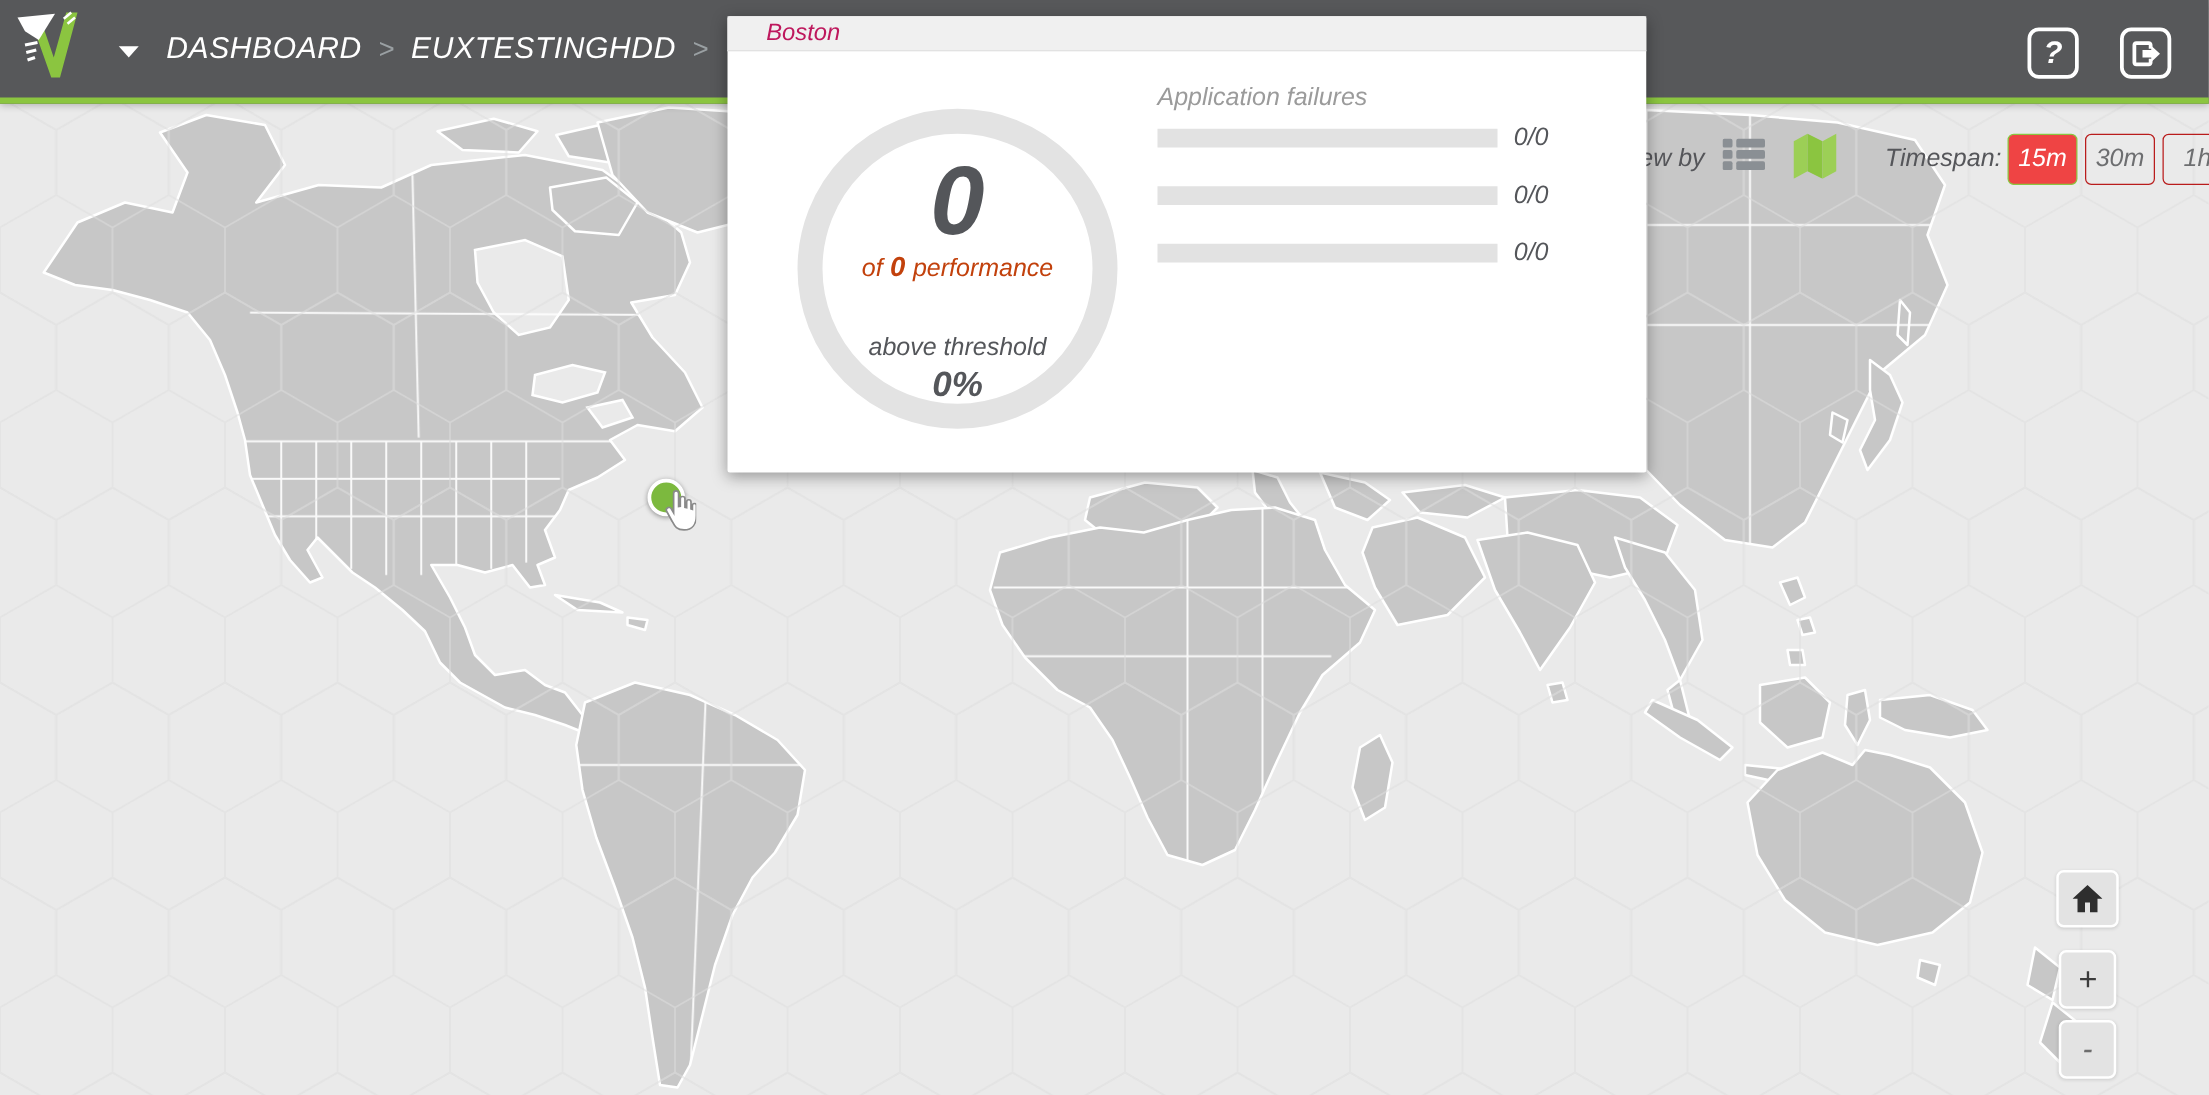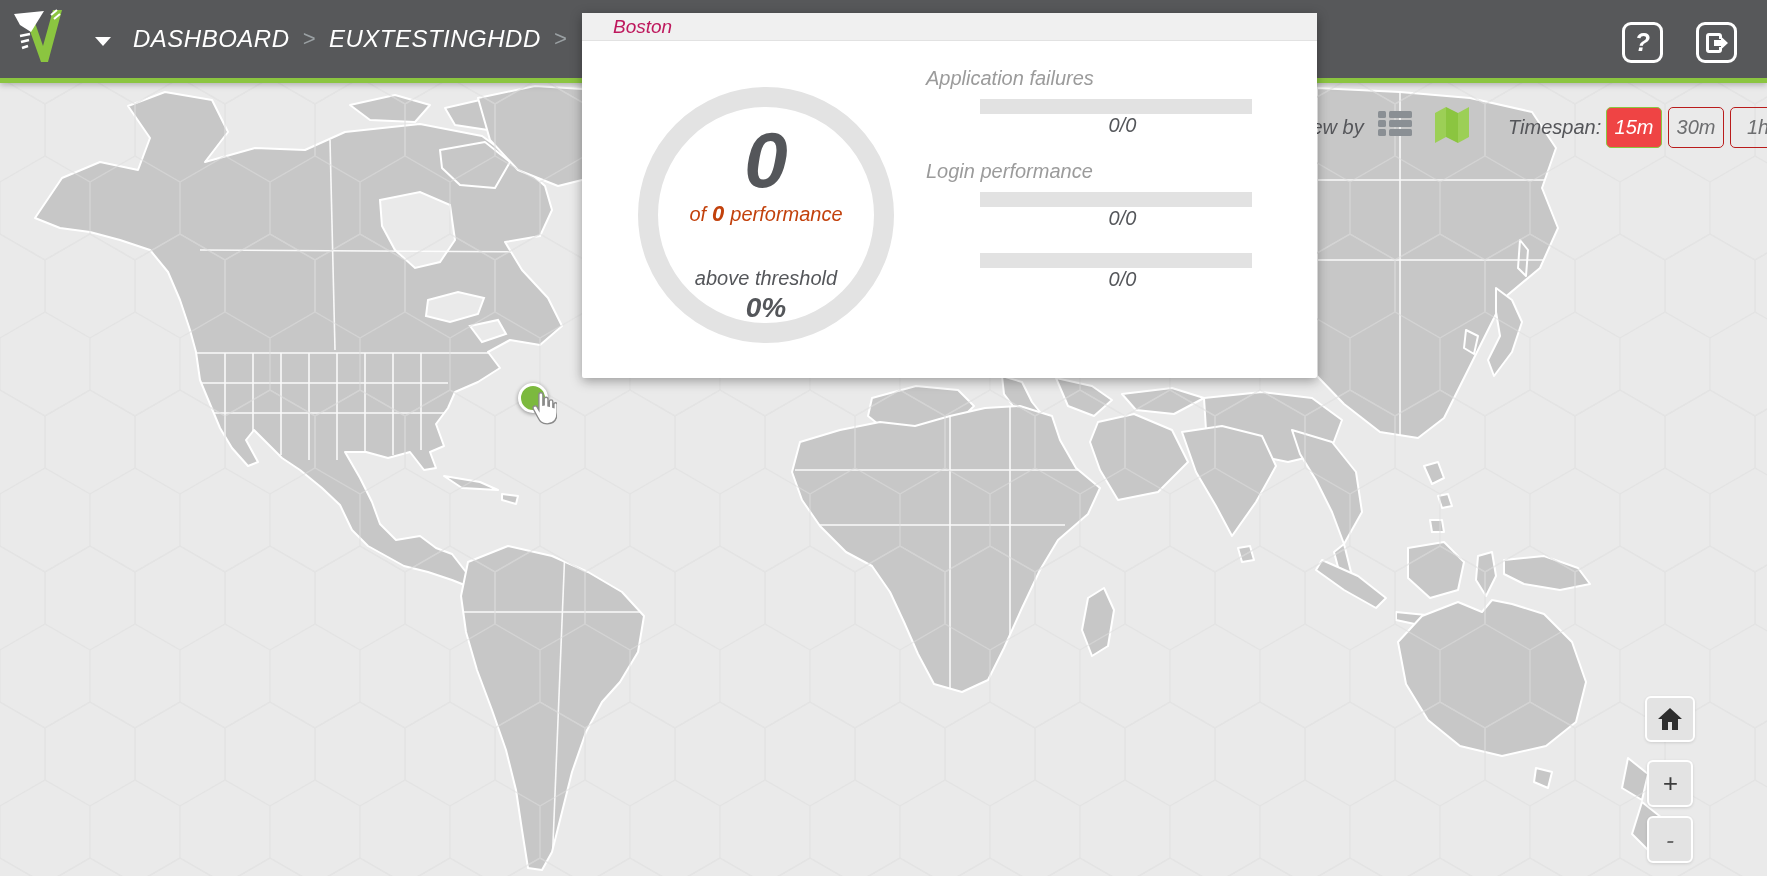--- a/index.html
+++ b/index.html
@@ -54,21 +54,21 @@
   .gauge-line1 { display:flex; align-items:baseline; gap:6px; margin-top:4px;
                  font-size:20px; color:#c2410c; }
   .gauge-line1 b { font-size:22px; }
   .gauge-div { width:186px; height:2px; background:#8e8e8e; margin:9px 0 7px; }
   .gauge-line2 { font-size:20px; color:#54565a;margin-top:24px; }
   .gauge-pct { font-size:28px; font-weight:bold; color:#54565a; margin-top:2px; }
 
   .metrics { position:absolute; left:344px; top:54px; width:380px; }
   .metric { margin-bottom:23px; }
   .metric-label { font-size:20px; color:#9b9b9b; height:24px; }
-  .metric-line { display:flex; align-items:center; margin-top:8px;flex-direction:column; }
+  .metric-line { display:flex; align-items:center; margin-top:8px; }
   .metric-bar { width:272px; height:15px; background:#e2e2e2; overflow:hidden; }
   .metric-fill { height:100%; background:#8bc540; width:0; }
   .metric-value { font-size:20px; color:#54565a; margin-left:13px; }
 
   
   .marker { position:absolute; left:518px; top:383px; width:30px; height:30px;
             background:#7cb93e; border:3px solid #ffffff; border-radius:50%;
             box-shadow:0 1px 4px rgba(0,0,0,.4); z-index:20; cursor:pointer; }
   .cursor { position:absolute; left:527px; top:391px; z-index:21; pointer-events:none; }
 
@@ -273,21 +273,20 @@
       <div class="metric">
         <div class="metric-label">Application failures</div>
         <div class="metric-line">
           <div class="metric-bar">
             <div class="metric-fill" style="width: 0%;"></div>
           </div>
           <div class="metric-value">0/0</div>
         </div>
       </div>
       <div class="metric">
-        <div class="metric-label">Login performance</div>
         <div class="metric-line">
           <div class="metric-bar">
             <div class="metric-fill" style="width: 0%;"></div>
           </div>
           <div class="metric-value">0/0</div>
         </div>
       </div>
       <div class="metric">
         <div class="metric-line">
           <div class="metric-bar">

